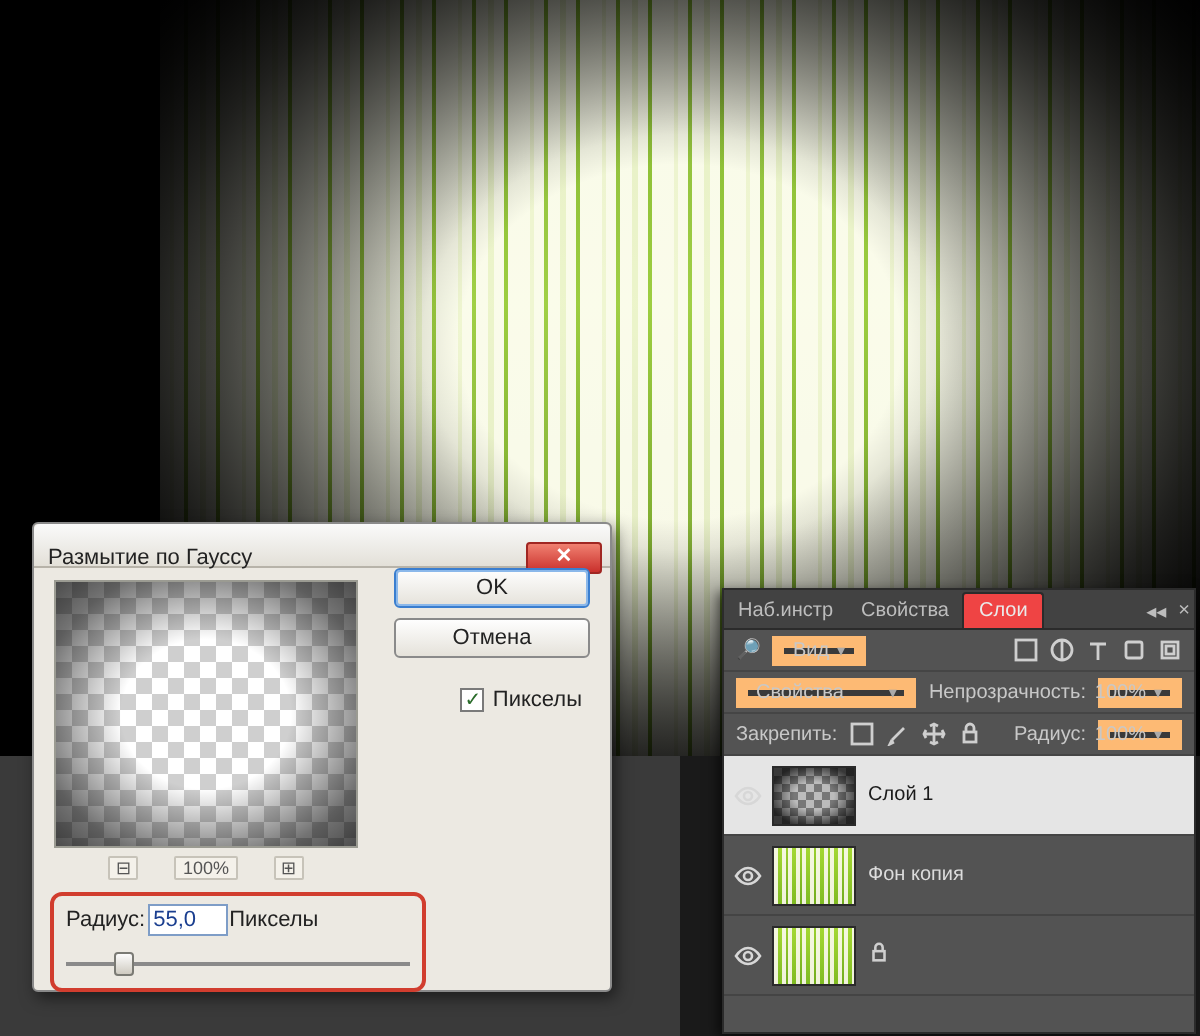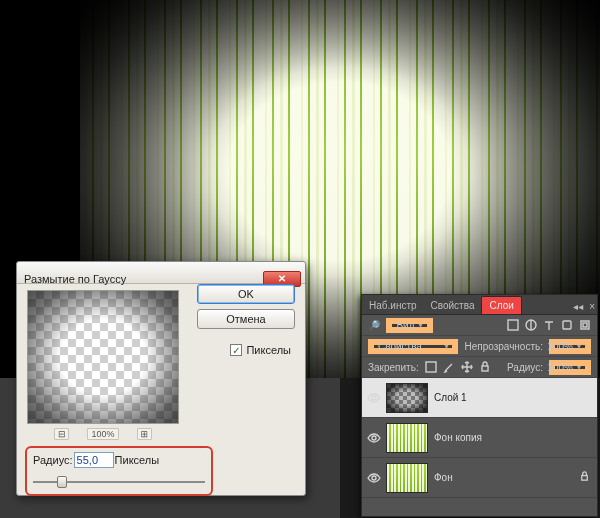--- a/index.html
+++ b/index.html
@@ -256,20 +256,19 @@
         <div class="lock-icon"></div>
       </div>
       <div class="layer">
         <div class="eye">
           <svg viewBox="0 0 14 10">
             <path d="M1 5c2-3 4-4 6-4s4 1 6 4c-2 3-4 4-6 4S3 8 1 5z"></path>
             <circle cx="7" cy="5" r="2"></circle>
           </svg>
         </div>
         <div class="thumb forest"></div>
-        <div class="lname">Фон</div>
         <div class="lock-icon"><svg viewBox="0 0 12 12">
             <rect x="3" y="5" width="6" height="5"></rect>
             <path d="M4 5V3a2 2 0 014 0v2"></path>
           </svg></div>
       </div>
     </div>
 </div>
 
 </body></html>

